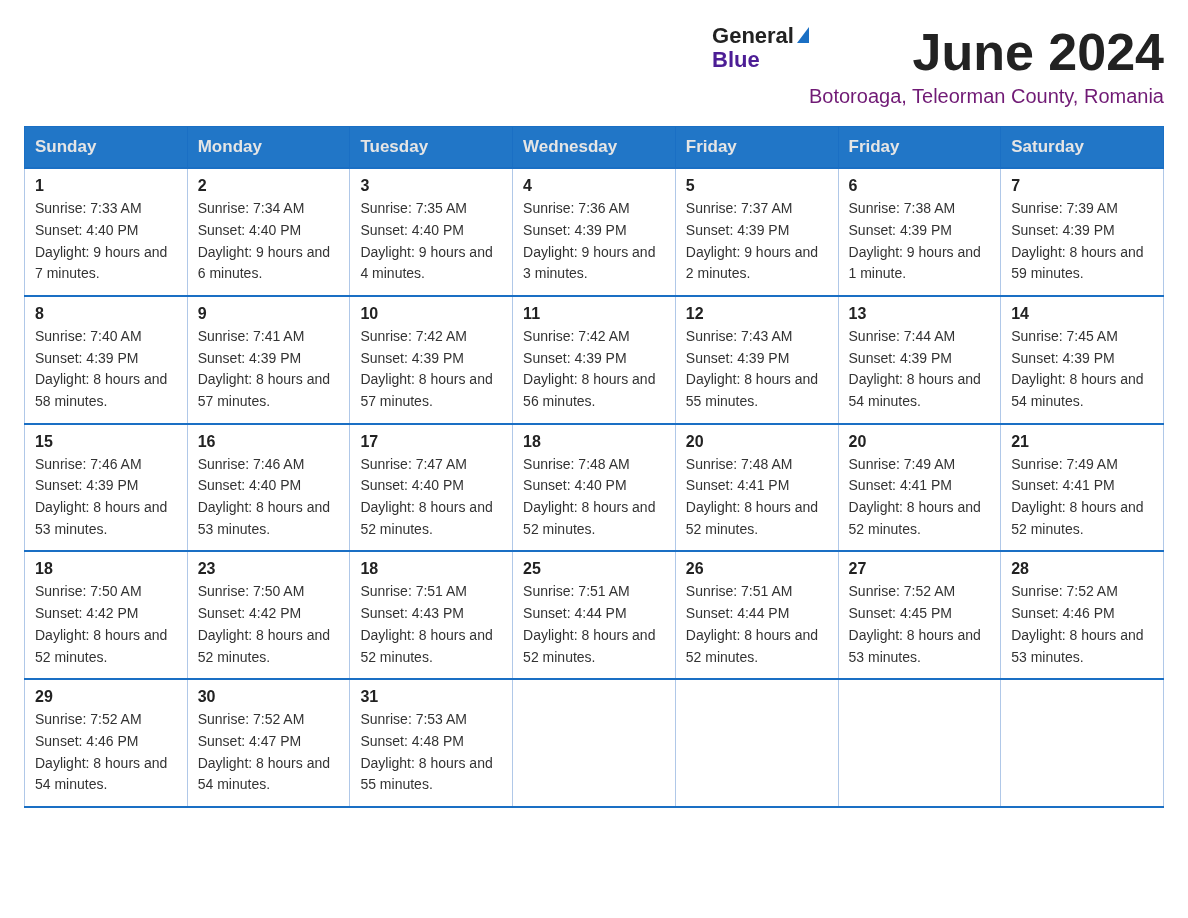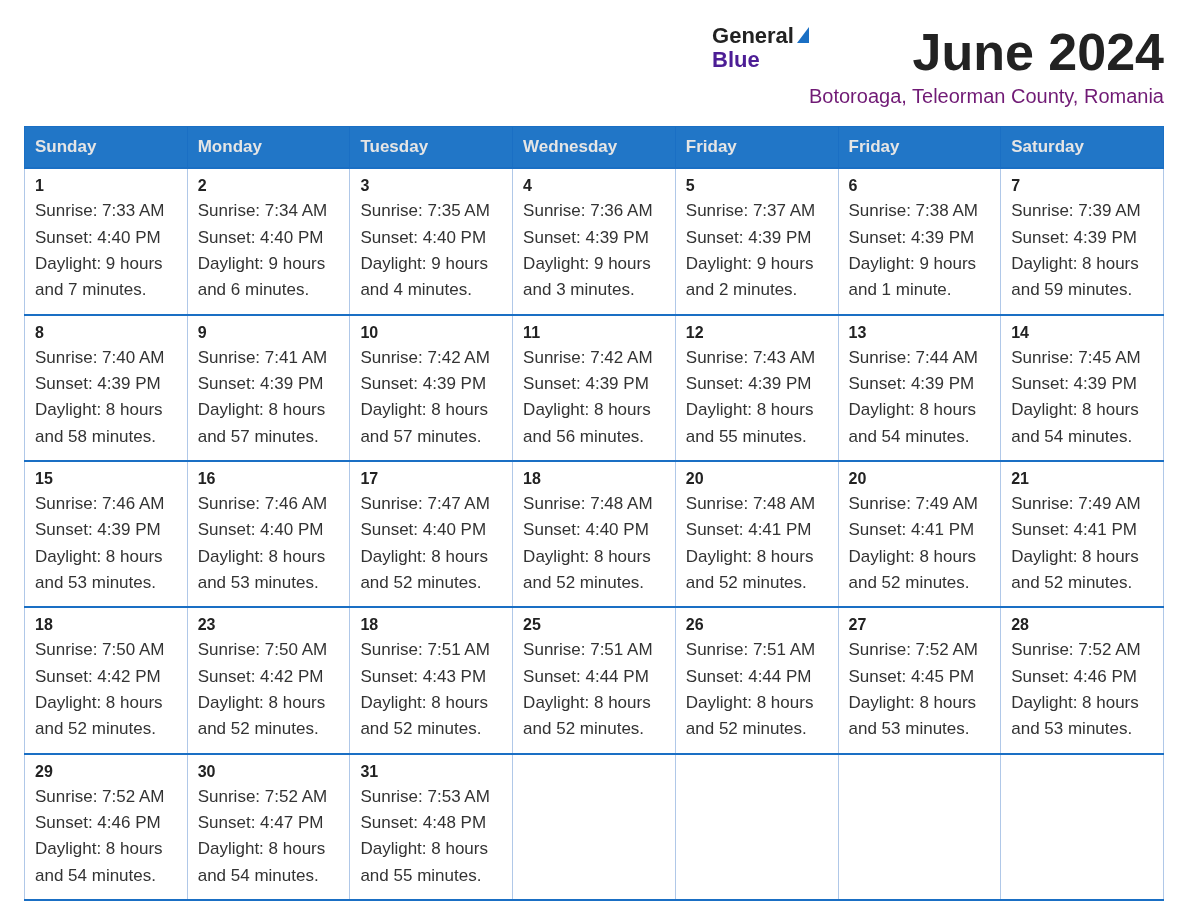--- a/index.html
+++ b/index.html
@@ -75,21 +75,21 @@
       color: #222;
     }
     .day-num {
       font-size: 16px;
       font-weight: bold;
       color: #222;
       margin-bottom: 3px;
       display: block;
     }
     .day-info {
-      font-size: 17px;
+      font-size: 14px;
       color: #333;
       line-height: 1.55;
     }
     .empty-cell {
       background: #fff;
     }
     tr { border-bottom: 2px solid #1a6fc4; }
     .calendar-table tbody tr:last-child td { border-bottom: 1.5px solid #1a6fc4; }
   </style>
 </head>

